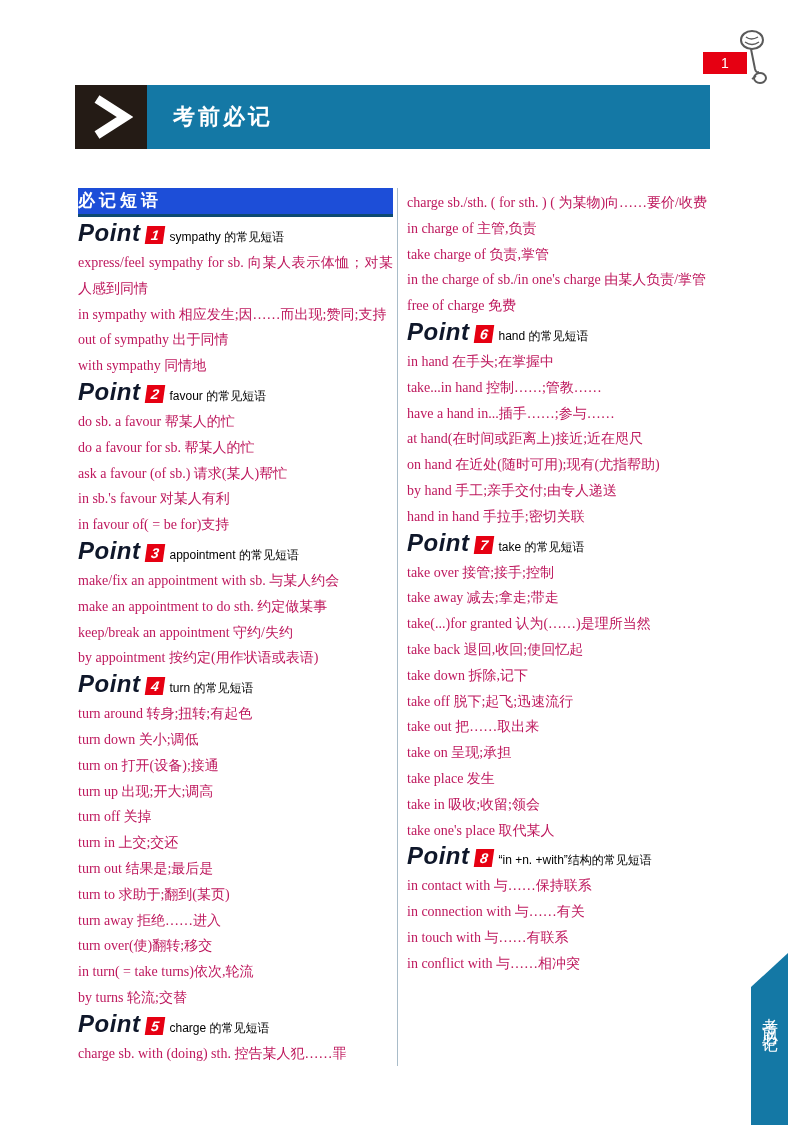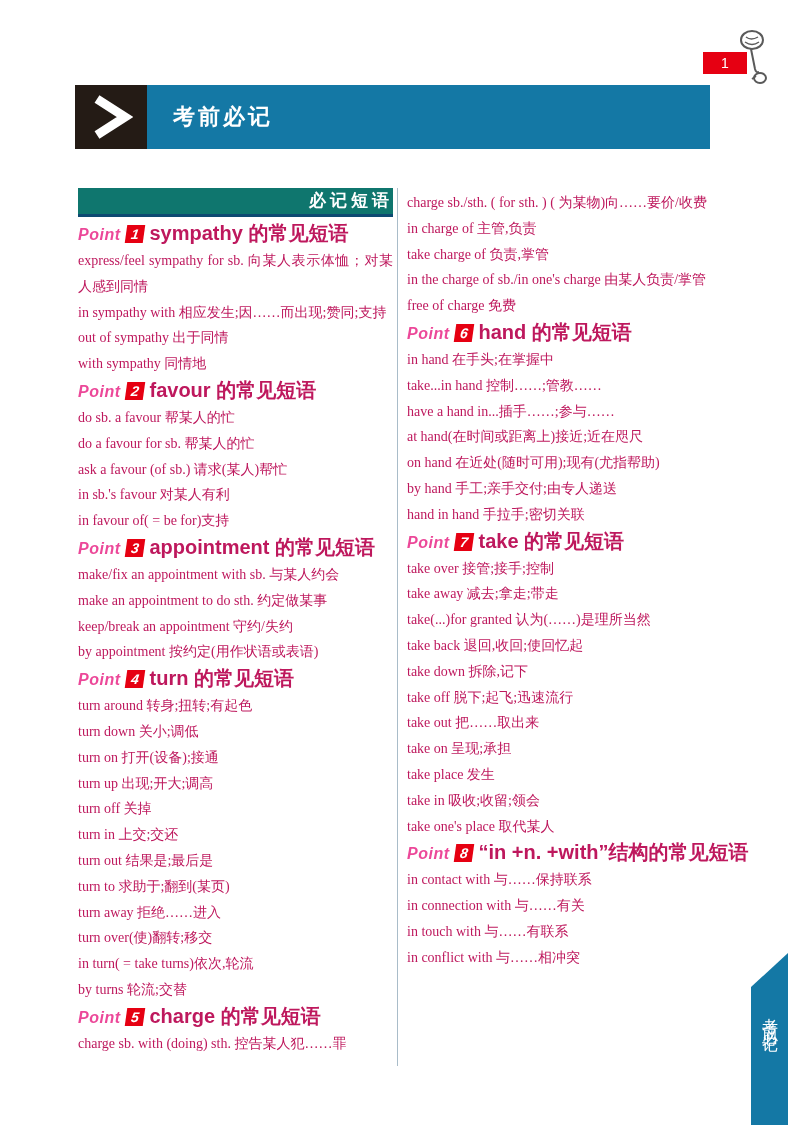--- a/index.html
+++ b/index.html
@@ -23,38 +23,38 @@
   .header-title{
     color:#ffffff;font-family:"Liberation Sans",sans-serif;font-weight:700;
     font-size:22px;letter-spacing:3px;margin-left:26px;
   }
   
   .content{position:absolute;left:78px;top:188px;width:648px;display:flex;}
   .col-left{width:315px;}
   .col-divider{width:1px;background:#a9bcc9;margin-left:4px;height:878px;}
   .col-right{width:312px;margin-left:9px;padding-top:2px;}
   .col-banner{
-    height:26px;background:#0f766e;border-bottom:3px solid #0d4a72;
+    height:26px;background:#1d4ed8;border-bottom:3px solid #0d4a72;
     color:#ffffff;font-family:"Liberation Sans",sans-serif;font-weight:700;
-    font-size:17px;line-height:26px;text-align:right;letter-spacing:4px;
+    font-size:17px;line-height:26px;text-align:left;letter-spacing:4px;
     margin-bottom:3px;
   }
   .point-head{
     line-height:26px;white-space:nowrap;
     font-family:"Liberation Sans",sans-serif;
   }
   .point-word{
-    font-style:italic;font-weight:700;font-size:16px;color:#ec4899;letter-spacing:0.5px;
+    font-style:italic;font-weight:700;font-size:24px;color:#0f172a;letter-spacing:0.5px;
   }
   .point-num{
     display:inline-block;width:18px;height:18px;background:#e60012;color:#ffffff;
     font-weight:700;font-style:italic;font-size:14px;line-height:18px;text-align:center;
     transform:skewX(-8deg);margin:0 6px 0 5px;vertical-align:1px;
   }
-  .point-title{font-weight:700;font-size:20px;color:#be185d;}
+  .point-title{font-weight:400;font-size:12px;color:#000000;}
   .phrase-line{
     font-size:14px;line-height:25.8px;text-align:justify;color:#be185d;
   }
   
   .side-tab{
     position:absolute;right:12px;bottom:0;width:37px;height:172px;background:#1478a5;
     -webkit-clip-path:polygon(0 34px,100% 0,100% 100%,0 100%);
     clip-path:polygon(0 34px,100% 0,100% 100%,0 100%);
     display:flex;justify-content:center;
   }

